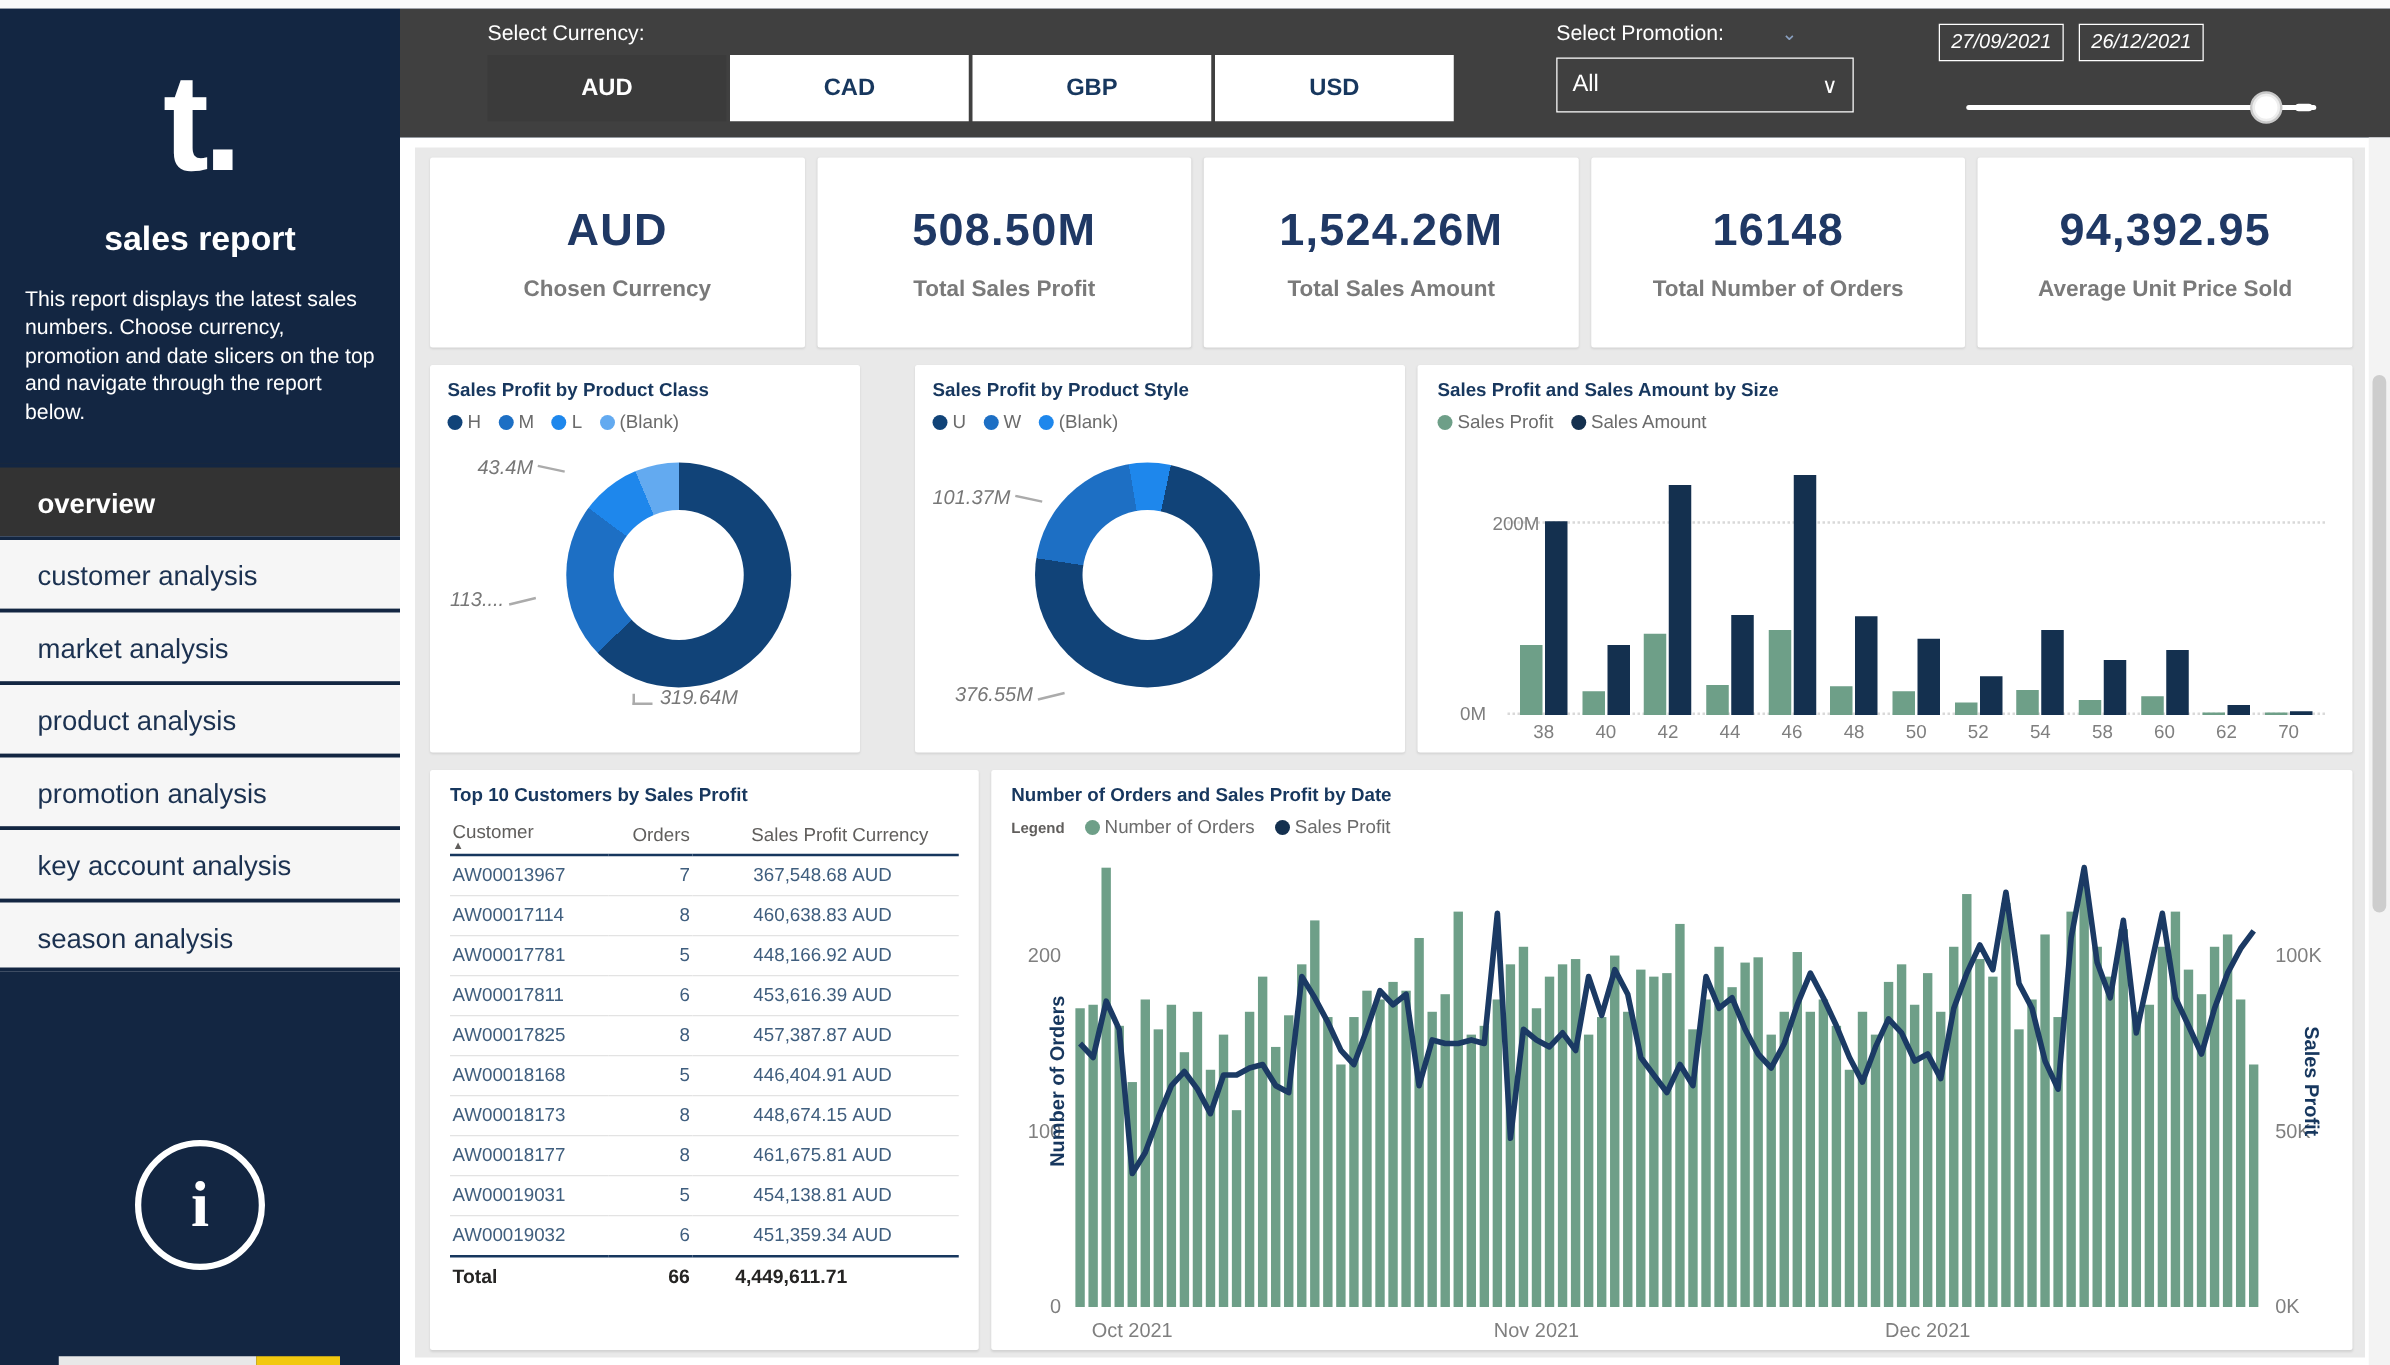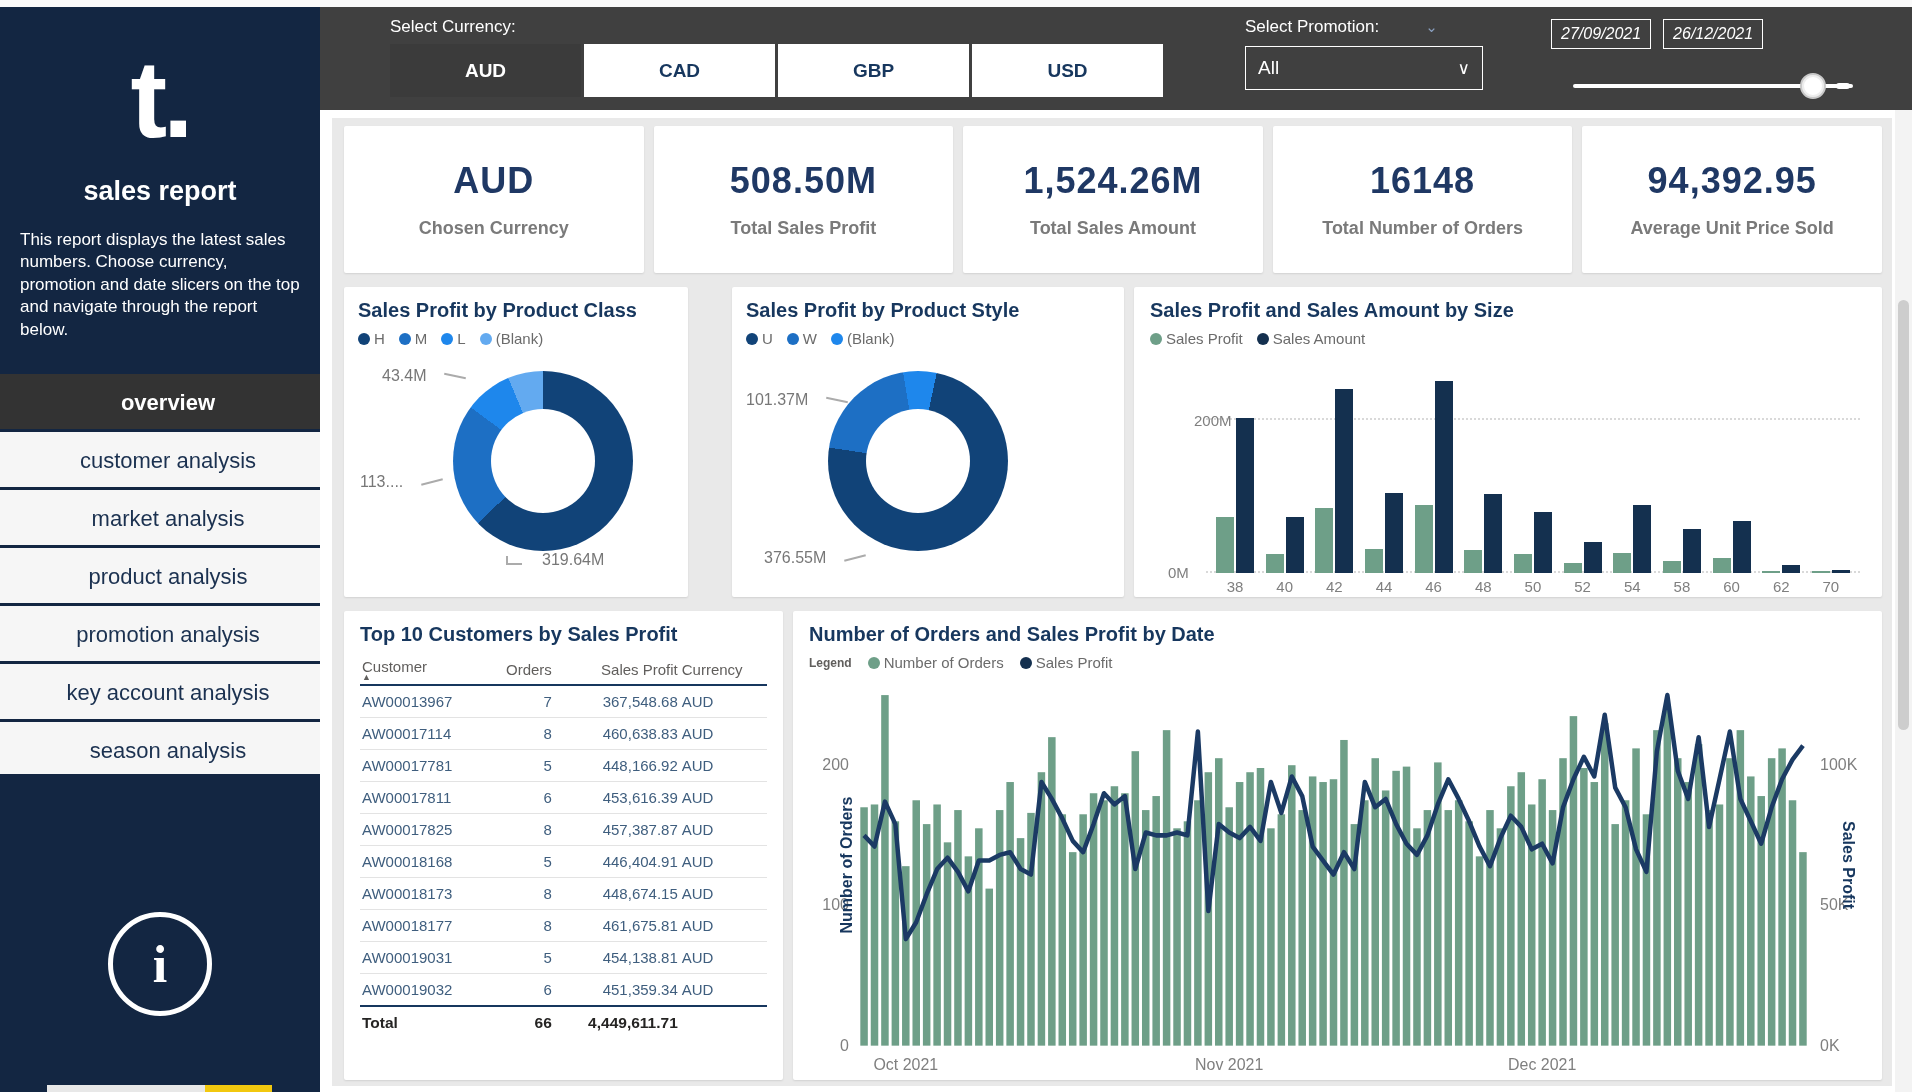--- a/index.html
+++ b/index.html
@@ -16,22 +16,22 @@
   .scrollbar { position:absolute; right:0; top:110px; width:17px; bottom:0; background:#f3f3f3; }
   .scroll-thumb { position:absolute; left:3px; width:11px; top:190px; height:430px; background:#cdcdcd; border-radius:6px; }
   .bottom-strip-light { position:absolute; left:47px; bottom:0; width:158px; height:7px; background:#e8e8e8; }
   .bottom-strip-yellow { position:absolute; left:205px; bottom:0; width:67px; height:7px; background:#f2c80f; }
 
   
   .logo { text-align:center; font-size:110px; font-weight:bold; margin-top:28px; letter-spacing:-4px; }
   .brand { text-align:center; font-size:27px; font-weight:bold; margin-top:14px; }
   .desc { padding:22px 20px 0 20px; font-size:17px; line-height:1.32; }
   .nav { margin-top:30px; }
-  .nav-item { height:58px; line-height:58px; padding-left:16px; font-size:22px;
-    background:#f6f6f6; color:#1b3150; border-top:3px solid #132642; cursor:pointer;text-align:center; }
+  .nav-item { height:58px; line-height:58px; padding-left:30px; font-size:22px;
+    background:#f6f6f6; color:#1b3150; border-top:3px solid #132642; cursor:pointer; }
   .nav-item:last-child { border-bottom:3px solid #132642; }
   .nav-item.active { background:#333333; color:#ffffff; font-weight:bold; }
   .info-wrap { position:absolute; left:0; right:0; top:905px; display:flex; justify-content:center; }
   .info-circle { width:104px; height:104px; border:5px solid #fff; border-radius:50%;
     display:flex; align-items:center; justify-content:center;
     font-family:"Liberation Serif", serif; font-weight:bold; font-size:52px; color:#fff; }
 
   
   .slicer-label { color:#fff; font-size:17px; }
   .currency-block { position:absolute; left:70px; top:10px; }
@@ -58,32 +58,32 @@
   
   .row { display:flex; gap:10px; }
   .row-kpi { height:165px; }
   .row-charts { height:310px; }
   .row-bottom { flex:1; }
   .card { background:#fff; border-radius:2px; box-shadow:0 1px 2px rgba(0,0,0,.10); }
   .kpi { flex:1; display:flex; flex-direction:column; align-items:center; justify-content:center; gap:16px; }
   .kpi-value { font-size:36px; font-weight:600; color:#1f3864; letter-spacing:1px; }
   .kpi-label { font-size:18px; font-weight:bold; color:#7a7a7a; }
 
-  .chart-title { font-size:20px; font-weight:bold; color:#17375e; }
+  .chart-title { font-size:15px; font-weight:bold; color:#17375e; }
   .legend-row { display:flex; align-items:center; gap:14px; margin-top:8px; font-size:15px; color:#6b6b6b; }
   .legend-item { display:flex; align-items:center; gap:4px; }
   .dot { width:12px; height:12px; border-radius:50%; display:inline-block; }
 
   .donut-card { width:344px; padding:12px 14px; }
   .donut-card-2 { width:392px;margin-left:34px; }
   .donut-wrap { position:relative; height:225px; margin-top:6px; }
   .donut { position:absolute; width:180px; height:180px; border-radius:50%; cursor:pointer; }
   .donut::after { content:""; position:absolute; left:50%; top:50%; width:104px; height:104px;
     margin:-52px 0 0 -52px; background:#fff; border-radius:50%; }
-  .callout { position:absolute; font-size:16px; color:#777; white-space:nowrap; display:flex; align-items:center; gap:18px; }
+  .callout { position:absolute; font-size:16px; color:#777; white-space:nowrap; display:flex; align-items:center; gap:4px;font-style:italic; }
   .hline { display:inline-block; width:22px; height:2px; background:#ababab; }
   .hline.slant-dn { transform:rotate(12deg); }
   .hline.slant-up { transform:rotate(-14deg); }
   .elbow { display:inline-block; width:16px; height:9px; border-left:2px solid #ababab; border-bottom:2px solid #ababab; margin-right:2px; }
 
   .sizebar-card { flex:1; padding:12px 16px; position:relative; }
   .size-plot { position:relative; margin-left:56px; margin-right:6px; height:238px; margin-top:10px; }
   .size-grid { position:absolute; left:0; right:0; border-top:2px dotted #d9d9d9; }
   .size-groups { position:absolute; left:0; right:0; bottom:22px; top:0; display:flex;
     align-items:flex-end; justify-content:space-between; padding:0 10px; }

